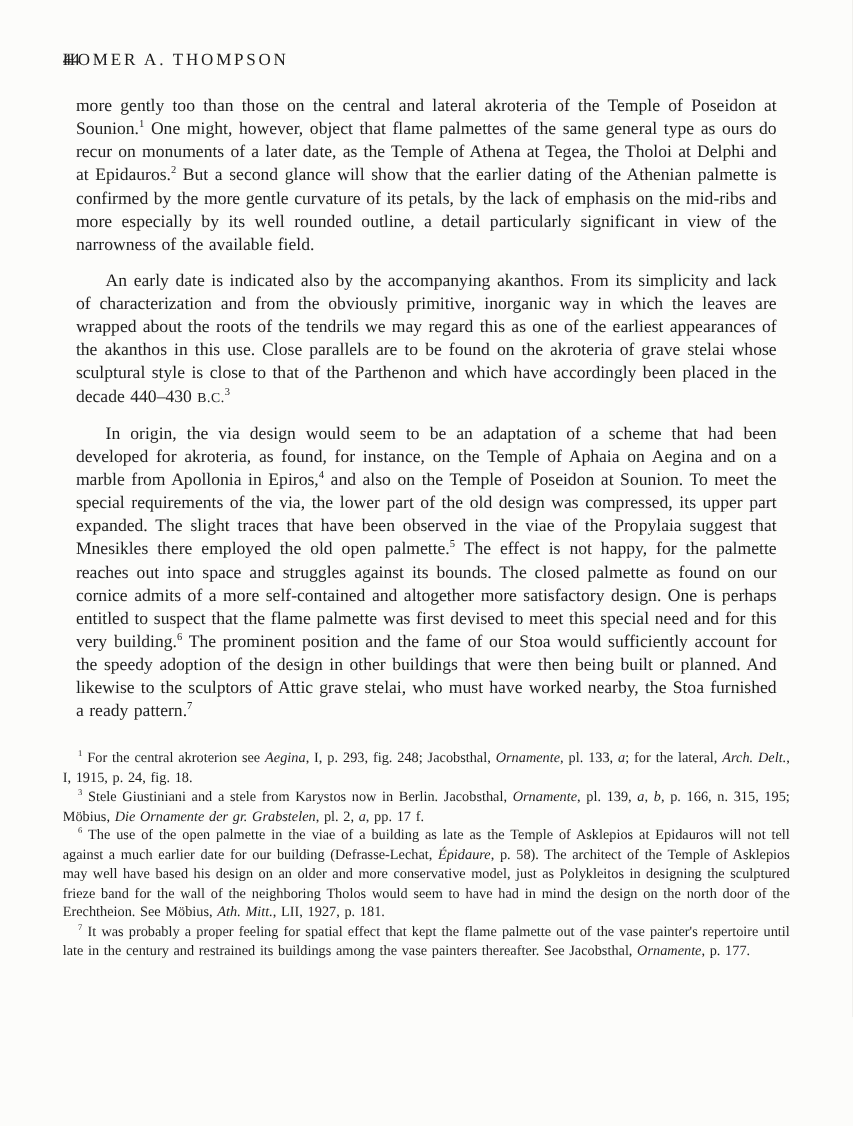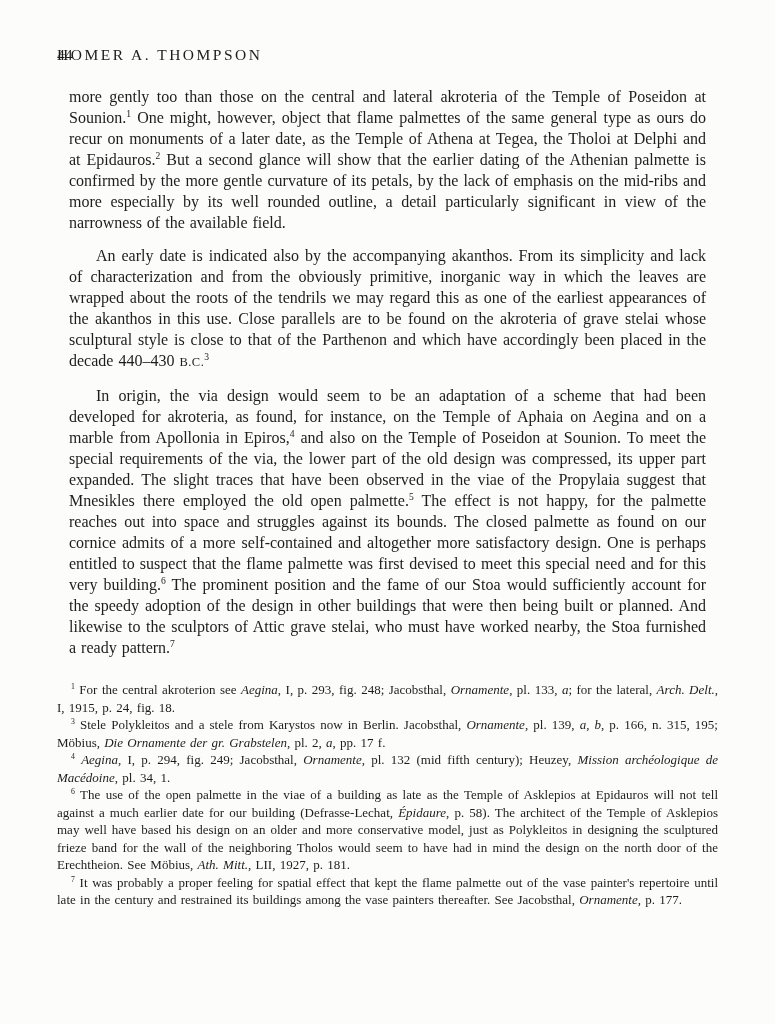--- a/index.html
+++ b/index.html
@@ -79,18 +79,17 @@
     <span class="page-number">44</span>
     <span class="running-title">HOMER A. THOMPSON</span>
   </div>
   <div class="body-text">
       <p><span>more gently too than those on the central and lateral akroteria of the Temple of Poseidon at Sounion.</span><span class="sup">1</span><span> One might, however, object that flame palmettes of the same general type as ours do recur on monuments of a later date, as the Temple of Athena at Tegea, the Tholoi at Delphi and at Epidauros.</span><span class="sup">2</span><span> But a second glance will show that the earlier dating of the Athenian palmette is confirmed by the more gentle curvature of its petals, by the lack of emphasis on the mid-ribs and more especially by its well rounded outline, a detail particularly significant in view of the narrowness of the available field.</span></p>
       <p class="indent"><span>An early date is indicated also by the accompanying akanthos. From its simplicity and lack of characterization and from the obviously primitive, inorganic way in which the leaves are wrapped about the roots of the tendrils we may regard this as one of the earliest appearances of the akanthos in this use. Close parallels are to be found on the akroteria of grave stelai whose sculptural style is close to that of the Parthenon and which have accordingly been placed in the decade 440–430 </span><span class="sc">B.C.</span><span class="sup">3</span></p>
       <p class="indent"><span>In origin, the via design would seem to be an adaptation of a scheme that had been developed for akroteria, as found, for instance, on the Temple of Aphaia on Aegina and on a marble from Apollonia in Epiros,</span><span class="sup">4</span><span> and also on the Temple of Poseidon at Sounion. To meet the special requirements of the via, the lower part of the old design was compressed, its upper part expanded. The slight traces that have been observed in the viae of the Propylaia suggest that Mnesikles there employed the old open palmette.</span><span class="sup">5</span><span> The effect is not happy, for the palmette reaches out into space and struggles against its bounds. The closed palmette as found on our cornice admits of a more self-contained and altogether more satisfactory design. One is perhaps entitled to suspect that the flame palmette was first devised to meet this special need and for this very building.</span><span class="sup">6</span><span> The prominent position and the fame of our Stoa would sufficiently account for the speedy adoption of the design in other buildings that were then being built or planned. And likewise to the sculptors of Attic grave stelai, who must have worked nearby, the Stoa furnished a ready pattern.</span><span class="sup">7</span></p>
     </div>
   <div class="footnotes">
       <p><span class="sup">1</span><span> For the central akroterion see </span><span class="it">Aegina</span><span>, I, p. 293, fig. 248; Jacobsthal, </span><span class="it">Ornamente</span><span>, pl. 133, </span><span class="it">a</span><span>; for the lateral, </span><span class="it">Arch. Delt.</span><span>, I, 1915, p. 24, fig. 18.</span></p>
-      <p><span class="sup">3</span><span> Stele Polykleitos and a stele from Karystos now in Berlin. Jacobsthal, </span><span class="it">Ornamente</span><span>, pl. 139, </span><span class="it">a, b</span><span>, p. 166, n. 315, 195; Möbius, </span><span class="it">Die Ornamente der gr. Grabstelen</span><span>, pl. 2, </span><span class="it">a</span><span>, pp. 17 f.</span></p>
-      <p><span class="sup">4</span><span> </span><span class="it">Aegina</span><span>, I, p. 294, fig. 249; Jacobsthal, </span><span class="it">Ornamente</span><span>, pl. 132 (mid fifth century); Heuzey, </span><span class="it">Mission archéologique de Macédoine</span><span>, pl. 34, 1.</span></p>
+      <p><span class="sup">3</span><span> Stele Giustiniani and a stele from Karystos now in Berlin. Jacobsthal, </span><span class="it">Ornamente</span><span>, pl. 139, </span><span class="it">a, b</span><span>, p. 166, n. 315, 195; Möbius, </span><span class="it">Die Ornamente der gr. Grabstelen</span><span>, pl. 2, </span><span class="it">a</span><span>, pp. 17 f.</span></p>
       <p><span class="sup">6</span><span> The use of the open palmette in the viae of a building as late as the Temple of Asklepios at Epidauros will not tell against a much earlier date for our building (Defrasse-Lechat, </span><span class="it">Épidaure</span><span>, p. 58). The architect of the Temple of Asklepios may well have based his design on an older and more conservative model, just as Polykleitos in designing the sculptured frieze band for the wall of the neighboring Tholos would seem to have had in mind the design on the north door of the Erechtheion. See Möbius, </span><span class="it">Ath. Mitt.</span><span>, LII, 1927, p. 181.</span></p>
       <p><span class="sup">7</span><span> It was probably a proper feeling for spatial effect that kept the flame palmette out of the vase painter's repertoire until late in the century and restrained its buildings among the vase painters thereafter. See Jacobsthal, </span><span class="it">Ornamente</span><span>, p. 177.</span></p>
     </div>
 </div>
 
 </body></html>

